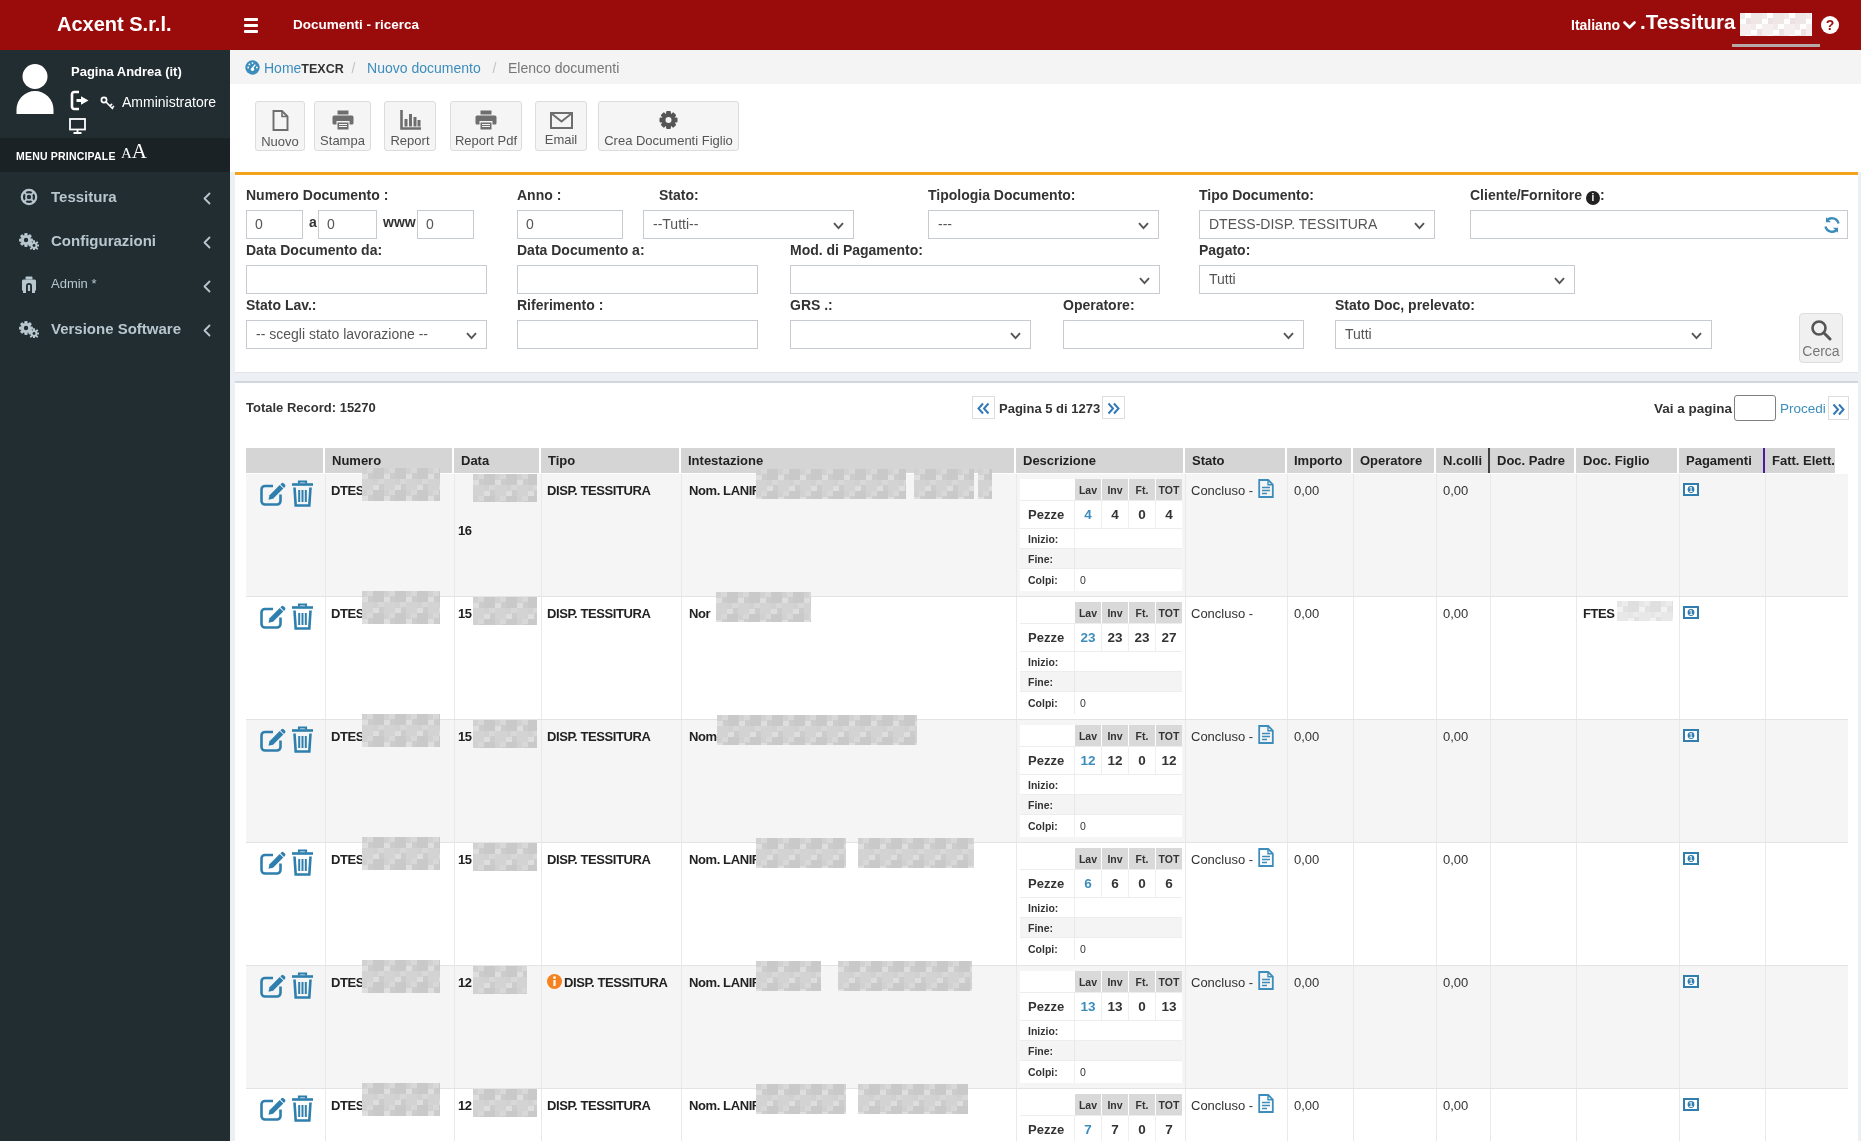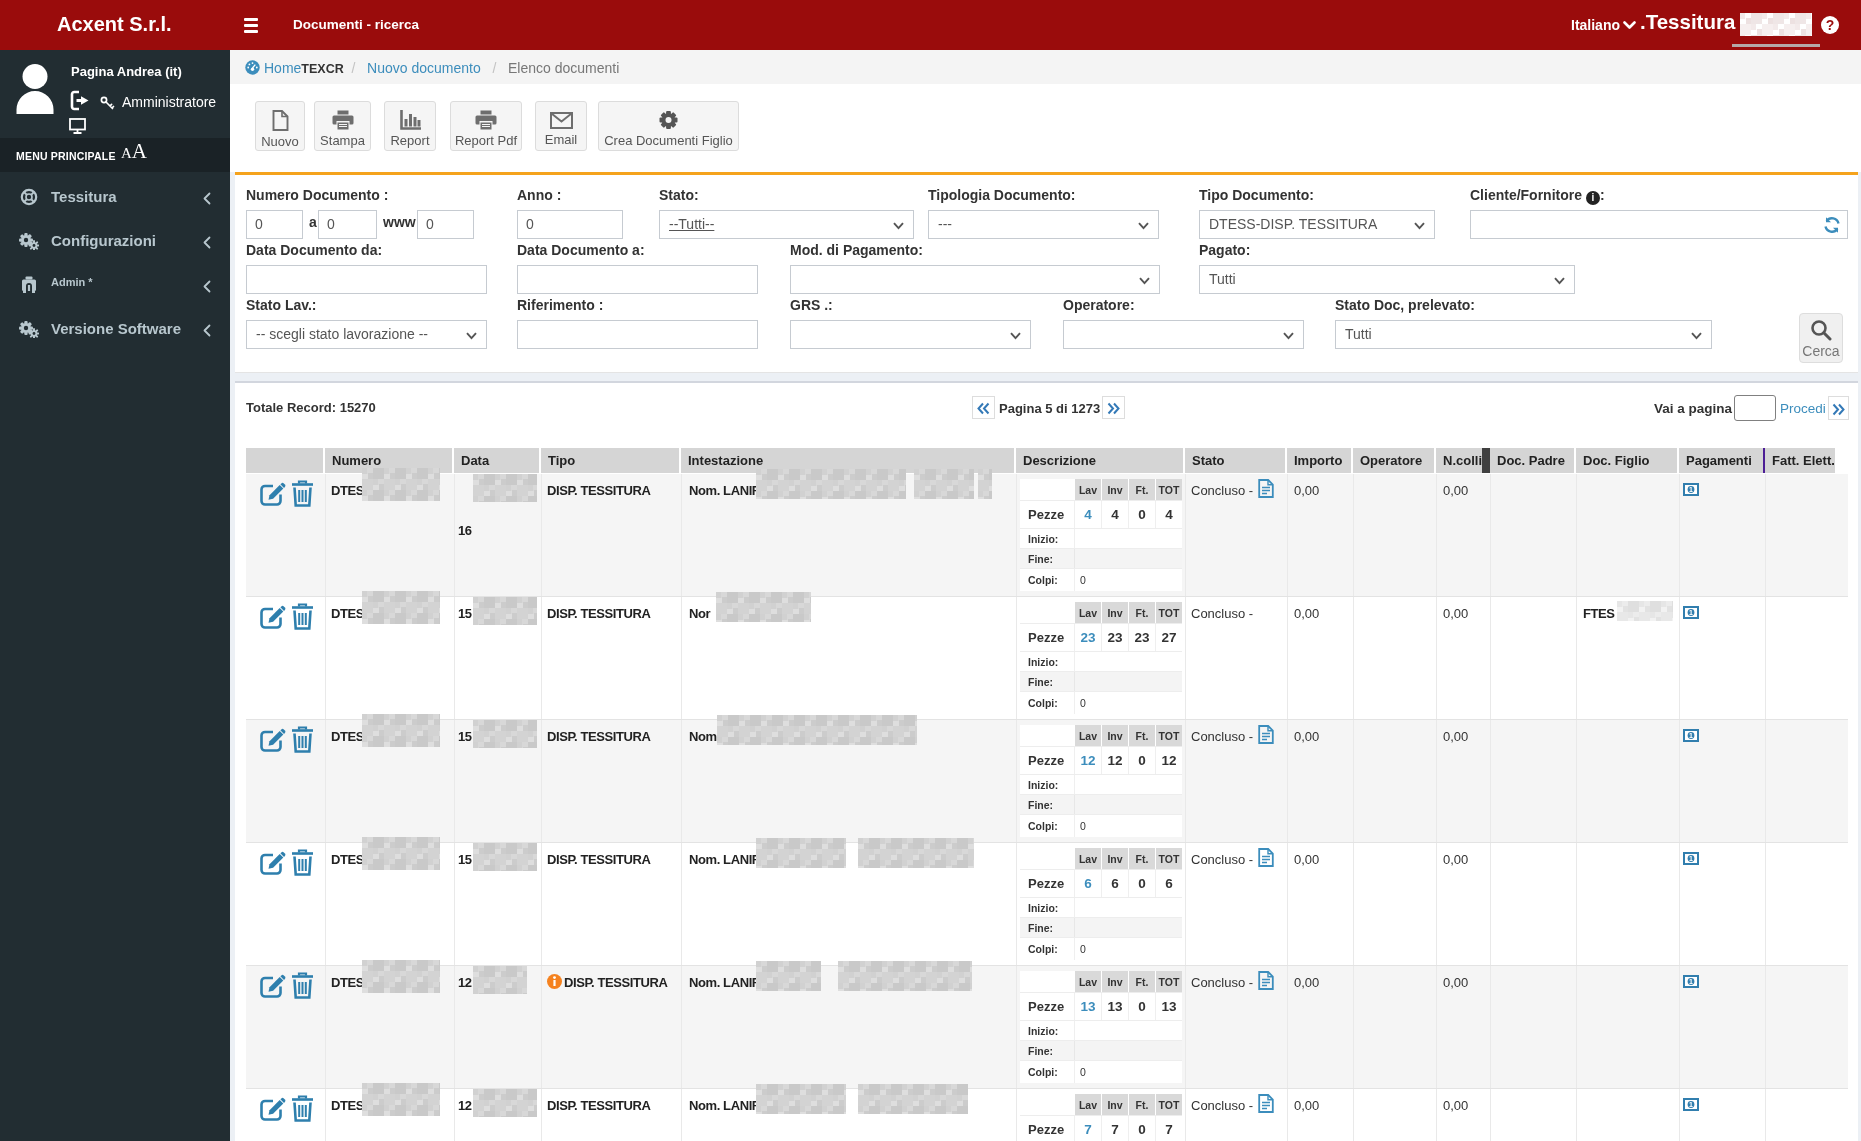--- a/index.html
+++ b/index.html
@@ -110,21 +110,21 @@
 <div class="ab" style="left:0;top:13px;width:230px;height:18px;">
       <svg class="ab" style="left:21px;top:-1px;" width="16" height="17" viewBox="0 0 16 17">
 <rect x="4.5" y="0.5" width="7" height="3" rx="1" fill="#b8c7ce"></rect>
 <rect x="1" y="3.5" width="14" height="11.5" rx="1.5" fill="#b8c7ce"></rect>
 <path d="M5 15 v-5 a3 3 0 0 1 6 0 v5" fill="#222d32"></path>
 <rect x="6.9" y="9" width="2.2" height="6" fill="#b8c7ce"></rect>
 <rect x="2" y="15" width="3" height="2" fill="#b8c7ce"></rect>
         <rect x="11" y="15" width="3" height="2" fill="#b8c7ce"></rect>
 </svg>
     </div>
-<div class="ab" style="left:51px;top:12px;font-size:11px;color:#b8c7ce;font-weight:bold;">Admin *</div>
+<div class="ab" style="left:51px;top:12px;font-size:13px;color:#b8c7ce;font-weight:normal;">Admin *</div>
 <svg class="ab" style="left:203px;top:16px;" width="8" height="13" viewBox="0 0 8 13">
       <path d="M6.5 1.5 L1.5 6.5 L6.5 11.5" fill="none" stroke="#b8c7ce" stroke-width="1.8" stroke-linecap="round" stroke-linejoin="round"></path>
     </svg>
 </div>
 <div class="ab" style="left:0;top:308px;width:230px;height:44px;">
 <div class="ab" style="left:0;top:13px;width:230px;height:18px;">
       <svg class="ab" style="left:19px;top:0px;" width="20" height="17" viewBox="0 0 20 17">
         <g fill="#b8c7ce">
           <rect x="0.0" y="5.4" width="14.0" height="3.3" rx="1" transform="rotate(0 7 7)"></rect>
           <rect x="0.0" y="5.4" width="14.0" height="3.3" rx="1" transform="rotate(45 7 7)"></rect>
@@ -206,21 +206,21 @@
 <div class="ab lbl" style="left:659px;top:187px;">Stato:</div>
 <div class="ab lbl" style="left:928px;top:187px;">Tipologia Documento:</div>
 <div class="ab lbl" style="left:1199px;top:187px;">Tipo Documento:</div>
 <div class="ab lbl" style="left:1470px;top:187px;">Cliente/Fornitore <span style="display:inline-block;width:14px;height:14px;border-radius:50%;background:#222;color:#fff;font-size:10px;text-align:center;line-height:14px;vertical-align:-1px;">i</span>:</div>
 <div class="ab inp" style="left:246px;top:210px;width:57px;">0</div>
 <div class="ab" style="left:309px;top:214px;font-weight:bold;font-size:14px;color:#333;">a</div>
 <div class="ab inp" style="left:318px;top:210px;width:59px;">0</div>
 <div class="ab" style="left:383px;top:214px;font-weight:bold;font-size:14px;color:#333;">www</div>
 <div class="ab inp" style="left:417px;top:210px;width:57px;">0</div>
 <div class="ab inp" style="left:517px;top:210px;width:106px;">0</div>
-<div class="ab sel" style="left:659px;top:210px;width:255px;text-decoration:underline;">--Tutti--<svg class="selch" width="11" height="8" viewBox="0 0 11 8">
+<div class="ab sel" style="left:643px;top:210px;width:211px;">--Tutti--<svg class="selch" width="11" height="8" viewBox="0 0 11 8">
       <path d="M1 1.2 L5.5 6.2 L10 1.2" fill="none" stroke="#555" stroke-width="1.9"></path>
     </svg></div>
 <div class="ab sel" style="left:928px;top:210px;width:231px;">---<svg class="selch" width="11" height="8" viewBox="0 0 11 8">
       <path d="M1 1.2 L5.5 6.2 L10 1.2" fill="none" stroke="#555" stroke-width="1.9"></path>
     </svg></div>
 <div class="ab sel" style="left:1199px;top:210px;width:236px;">DTESS-DISP. TESSITURA<svg class="selch" width="11" height="8" viewBox="0 0 11 8">
       <path d="M1 1.2 L5.5 6.2 L10 1.2" fill="none" stroke="#555" stroke-width="1.9"></path>
     </svg></div>
 <div class="ab inp" style="left:1470px;top:210px;width:348px;"></div>
 <div class="ab" style="left:1817px;top:210px;width:31px;height:29px;border:1px solid #c6cbd1;border-left:none;background:#fff;"><svg style="margin:6px 0 0 7px;" width="16" height="16" viewBox="0 0 16 16">
@@ -289,21 +289,21 @@
 <div class="ab" style="left:246px;top:448px;width:1602px;height:25px;">
 <div class="hcell" style="left:0px;width:79px;border-right:2px solid #fff;"></div>
 <div class="hcell" style="left:79px;width:129px;border-right:2px solid #fff;">Numero</div>
 <div class="hcell" style="left:208px;width:87px;border-right:2px solid #fff;">Data</div>
 <div class="hcell" style="left:295px;width:140px;border-right:2px solid #fff;">Tipo</div>
 <div class="hcell" style="left:435px;width:335px;border-right:2px solid #fff;">Intestazione</div>
 <div class="hcell" style="left:770px;width:169px;border-right:2px solid #fff;">Descrizione</div>
 <div class="hcell" style="left:939px;width:102px;border-right:2px solid #fff;">Stato</div>
 <div class="hcell" style="left:1041px;width:66px;border-right:2px solid #fff;">Importo</div>
 <div class="hcell" style="left:1107px;width:83px;border-right:2px solid #fff;">Operatore</div>
-<div class="hcell" style="left:1190px;width:54px;border-right:8px solid #404040;">N.colli</div>
+<div class="hcell" style="left:1190px;width:54px;border-right:2px solid #404040;">N.colli</div>
 <div class="hcell" style="left:1244px;width:86px;border-right:2px solid #fff;">Doc. Padre</div>
 <div class="hcell" style="left:1330px;width:103px;border-right:2px solid #fff;">Doc. Figlio</div>
 <div class="hcell" style="left:1433px;width:86px;border-right:2px solid #4c1d95;">Pagamenti</div>
 <div class="hcell" style="left:1519px;width:70px;">Fatt. Elett.</div>
 </div>
 <div class="row" style="top:474px;background:#f5f5f5;">
 <div class="cellb" style="left:79px;"></div>
 <div class="cellb" style="left:208px;"></div>
 <div class="cellb" style="left:295px;"></div>
 <div class="cellb" style="left:435px;"></div>

